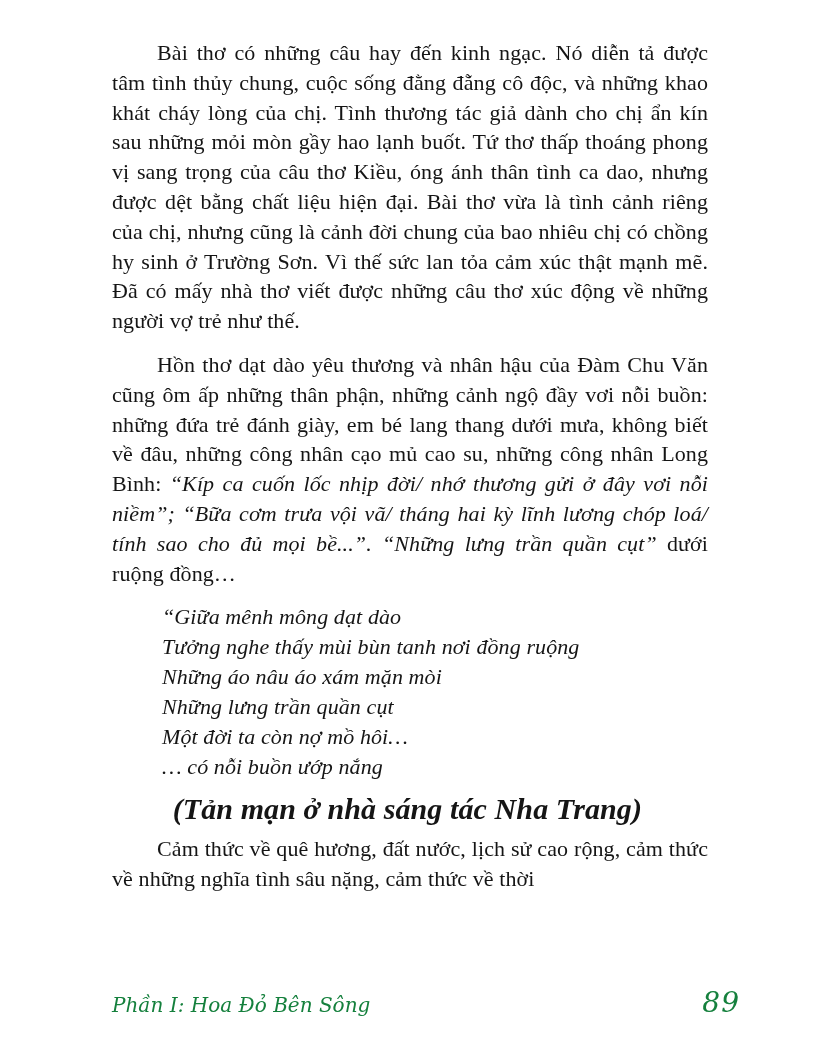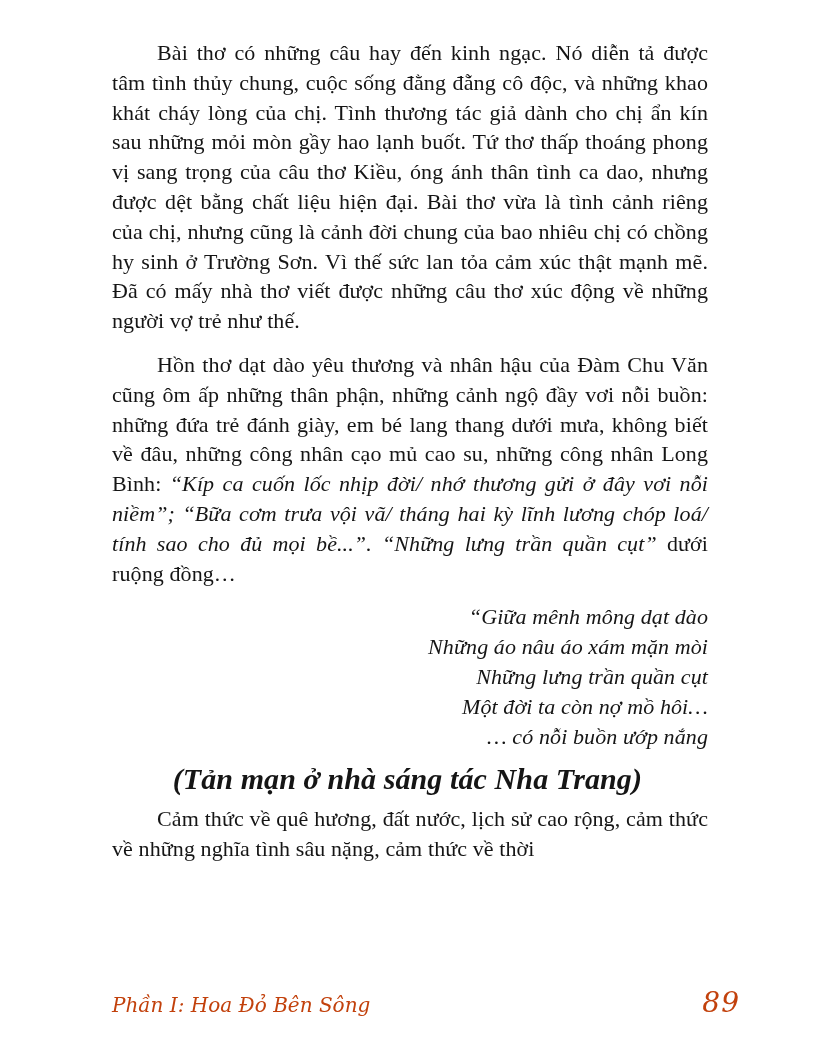--- a/index.html
+++ b/index.html
@@ -37,61 +37,61 @@
     font-style: italic;
   }
   .poem {
     margin: 13px 0 12px 50px;
     font-style: italic;
     line-height: 30px;
     text-align: left;
   }
   .poem-line {
     white-space: nowrap;
-    text-align: right;
   }
   .citation {
     margin: 12px 0 10px 0;
     text-align: right;
     padding-right: 66px;
     font-style: italic;
     font-weight: bold;
     font-size: 30px;
   }
   .footer {
     position: absolute;
     left: 112px;
     top: 986px;
     width: 628px;
     display: flex;
     justify-content: space-between;
     align-items: baseline;
     font-family: "DejaVu Serif", "Liberation Serif", serif;
     font-style: italic;
     font-size: 20px;
-    color: #c2410c;
+    color: #15803d;
   }
   .footer .page-num {
     font-size: 28px;
     letter-spacing: 1px;
   }
 </style>
 </head>
 <body>
 
 <div class="page">
 
   <div class="text-block">
 
     <p class="para">Bài thơ có những câu hay đến kinh ngạc. Nó diễn tả được tâm tình thủy chung, cuộc sống đằng đẵng cô độc, và những khao khát cháy lòng của chị. Tình thương tác giả dành cho chị ẩn kín sau những mỏi mòn gầy hao lạnh buốt. Tứ thơ thấp thoáng phong vị sang trọng của câu thơ Kiều, óng ánh thân tình ca dao, nhưng được dệt bằng chất liệu hiện đại. Bài thơ vừa là tình cảnh riêng của chị, nhưng cũng là cảnh đời chung của bao nhiêu chị có chồng hy sinh ở Trường Sơn. Vì thế sức lan tỏa cảm xúc thật mạnh mẽ. Đã có mấy nhà thơ viết được những câu thơ xúc động về những người vợ trẻ như thế.</p>
 
     <p class="para"><span>Hồn thơ dạt dào yêu thương và nhân hậu của Đàm Chu Văn cũng ôm ấp những thân phận, những cảnh ngộ đầy vơi nỗi buồn: những đứa trẻ đánh giày, em bé lang thang dưới mưa, không biết về đâu, những công nhân cạo mủ cao su, những công nhân Long Bình: </span><span class="inline-italic">“Kíp ca cuốn lốc nhịp đời/ nhớ thương gửi ở đây vơi nỗi niềm”; “Bữa cơm trưa vội vã/ tháng hai kỳ lĩnh lương chóp loá/ tính sao cho đủ mọi bề...”. “Những lưng trần quần cụt”</span><span> dưới ruộng đồng…</span></p>
 
     <div class="poem">
       <div class="poem-line">“Giữa mênh mông dạt dào</div>
+      <div class="poem-line">Tưởng nghe thấy mùi bùn tanh nơi đồng ruộng</div>
       <div class="poem-line">Những áo nâu áo xám mặn mòi</div>
       <div class="poem-line">Những lưng trần quần cụt</div>
       <div class="poem-line">Một đời ta còn nợ mồ hôi…</div>
       <div class="poem-line">… có nỗi buồn ướp nắng</div>
     </div>
 
     <div class="citation">(Tản mạn ở nhà sáng tác Nha Trang)</div>
 
     <p class="para para-last">Cảm thức về quê hương, đất nước, lịch sử cao rộng, cảm thức về những nghĩa tình sâu nặng, cảm thức về thời</p>
 

